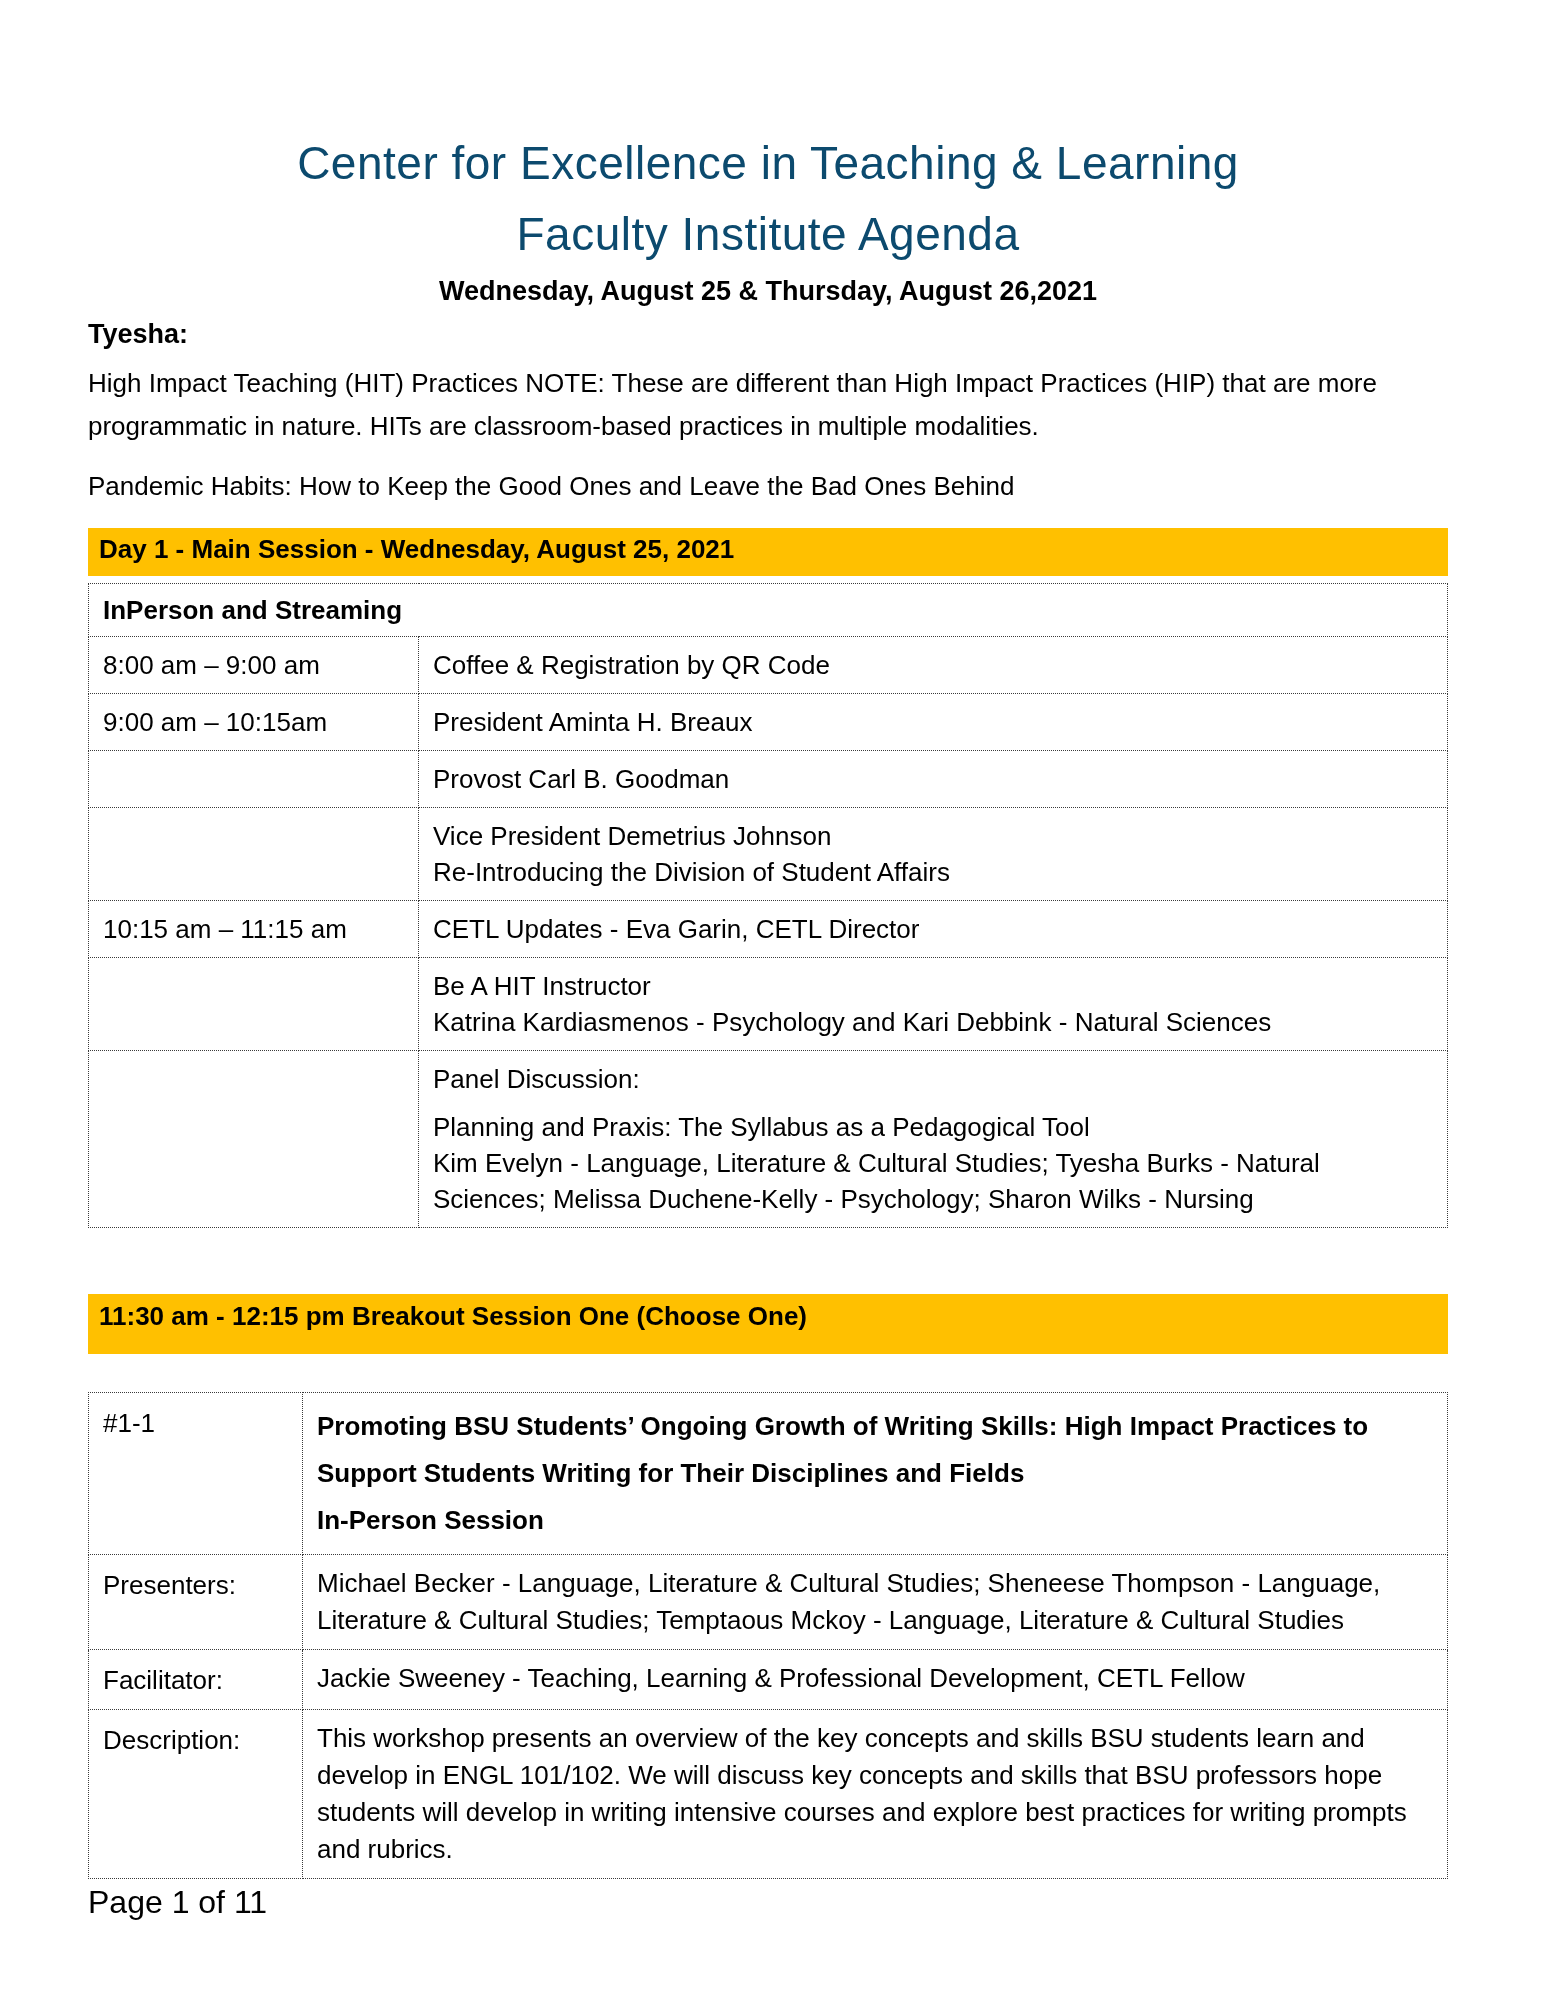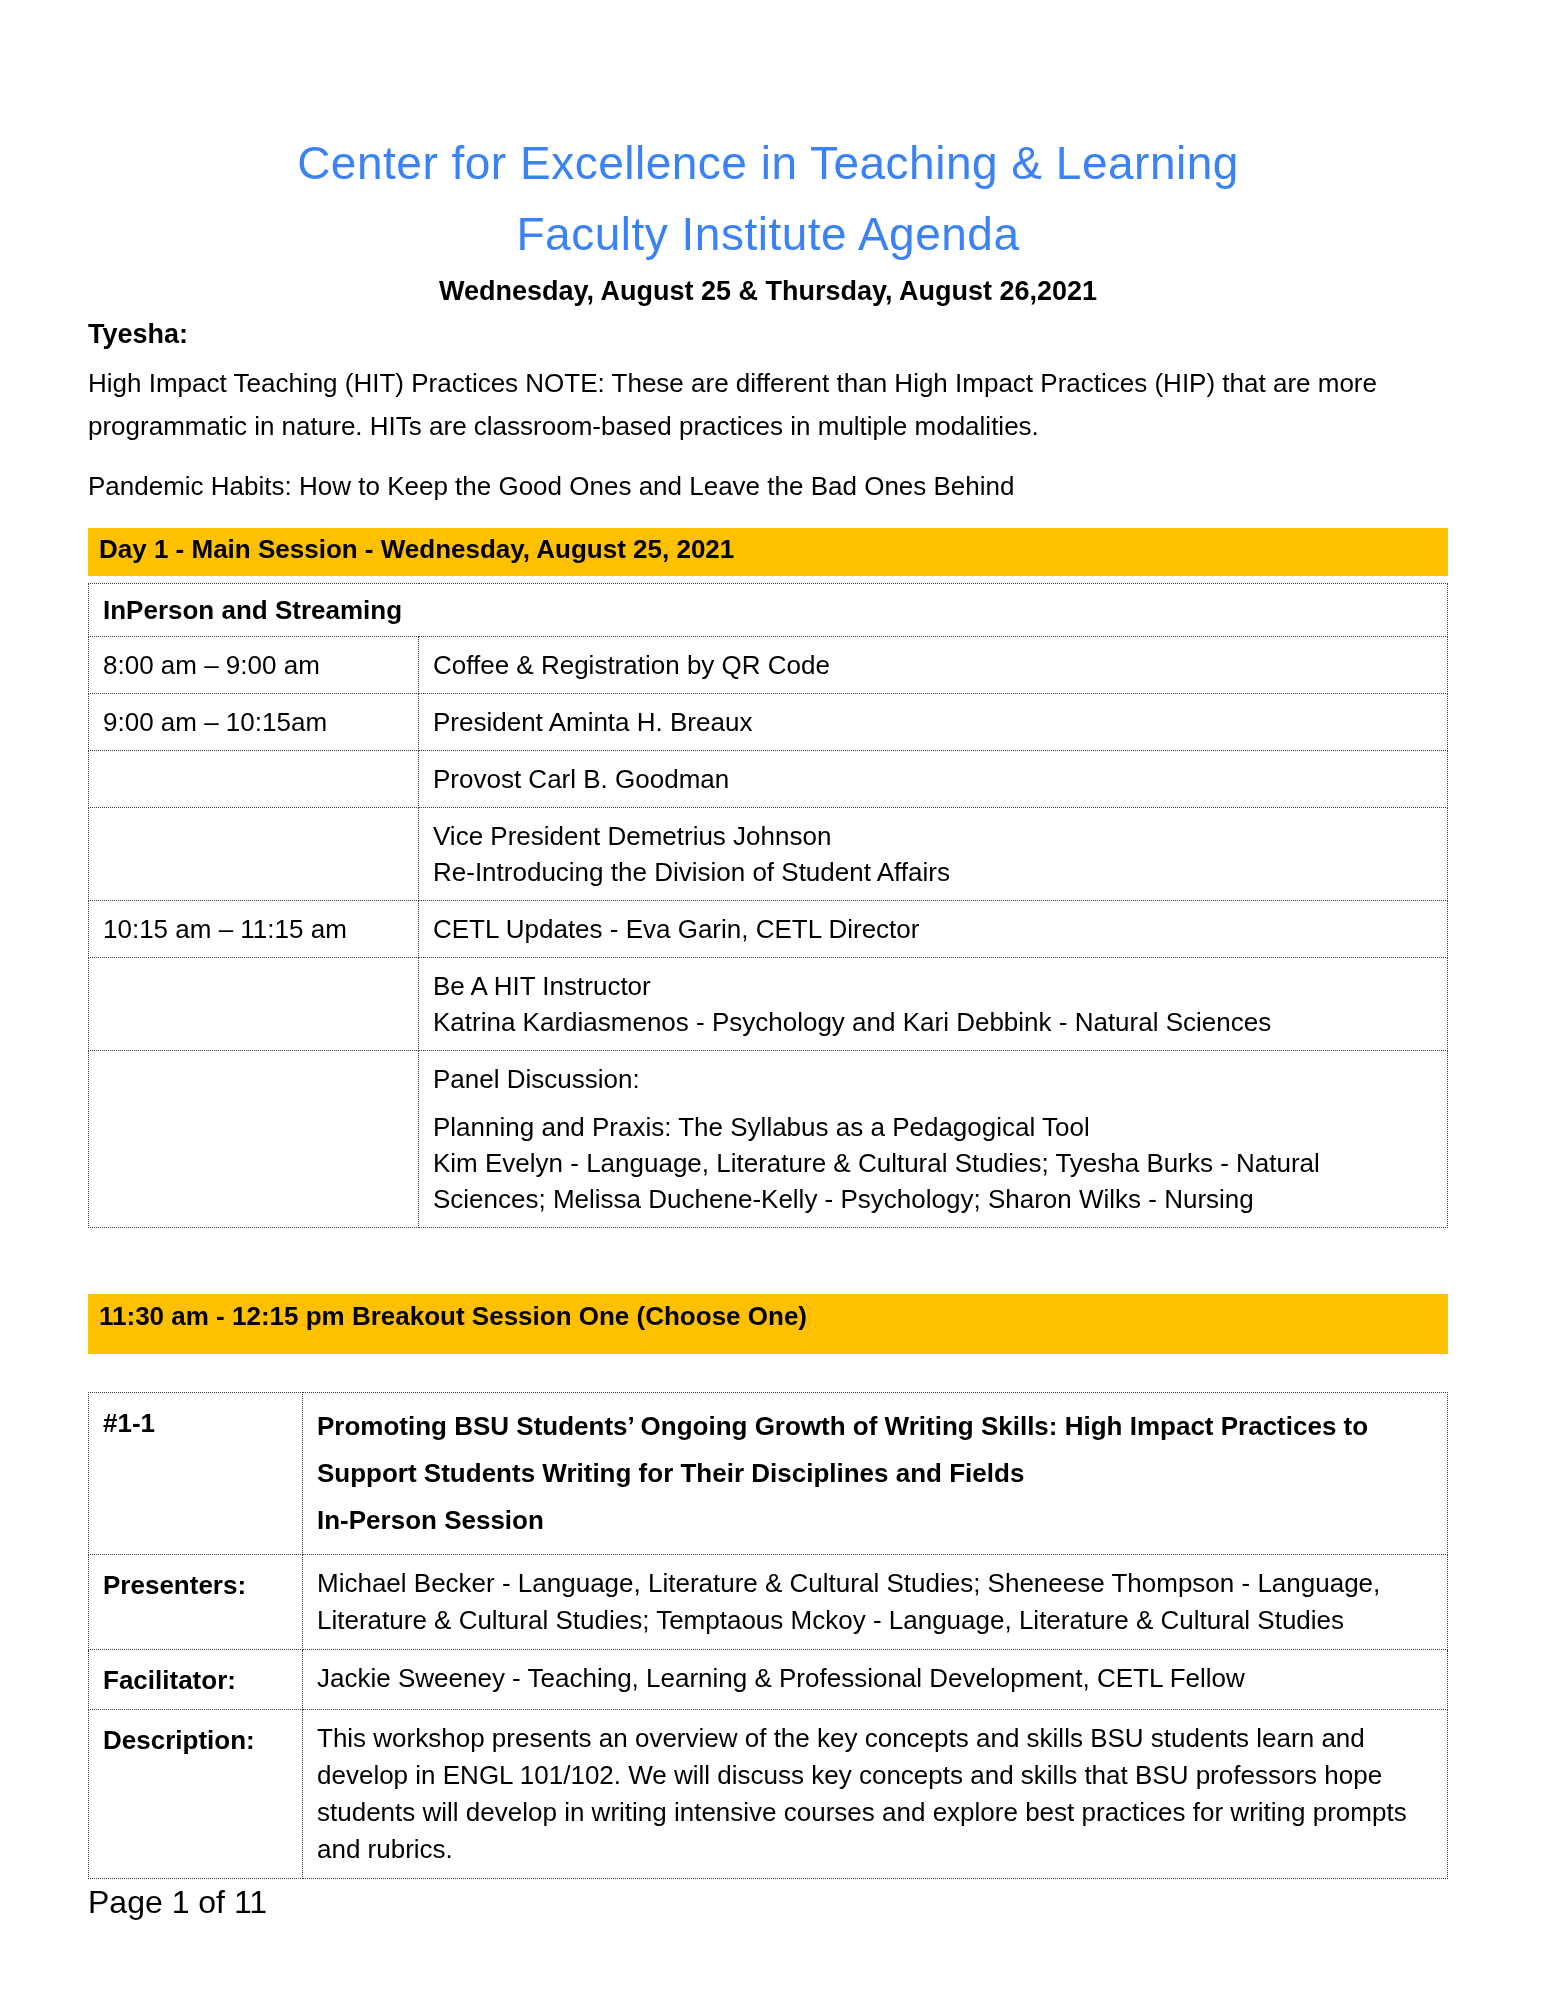--- a/index.html
+++ b/index.html
@@ -19,21 +19,21 @@
   }
 
   
   .doc-title {
     margin-top: 128px;
     text-align: center;
     font-size: 46px;
     font-weight: 300;
     line-height: 71px;
     letter-spacing: 0.5px;
-    color: #3b82f6;
+    color: #0c4a6e;
   }
   .doc-title .title-line { display: block; }
   .date-line {
     text-align: center;
     font-size: 27px;
     font-weight: 700;
     line-height: 43px;
   }
   .themes-label {
     font-size: 27px;
@@ -91,21 +91,21 @@
     line-height: 36px;
     padding-top: 13px;
   }
   td.content-cell { line-height: 36px; }
   .cl { line-height: 36px; }
   .cl.empty-line { height: 12px; line-height: 12px; }
 
   
   table.session-table { margin-top: 38px; }
   table.session-table td.label-cell {
-    font-weight: 700;
+    font-weight: 400;
     line-height: 37px;
     padding-top: 12px;
   }
   td.title-cell { padding: 7px 14px; }
   td.title-cell .cl {
     font-weight: 700;
     line-height: 47px;
   }
   table.session-table td.content-cell .cl { line-height: 37px; }
 

